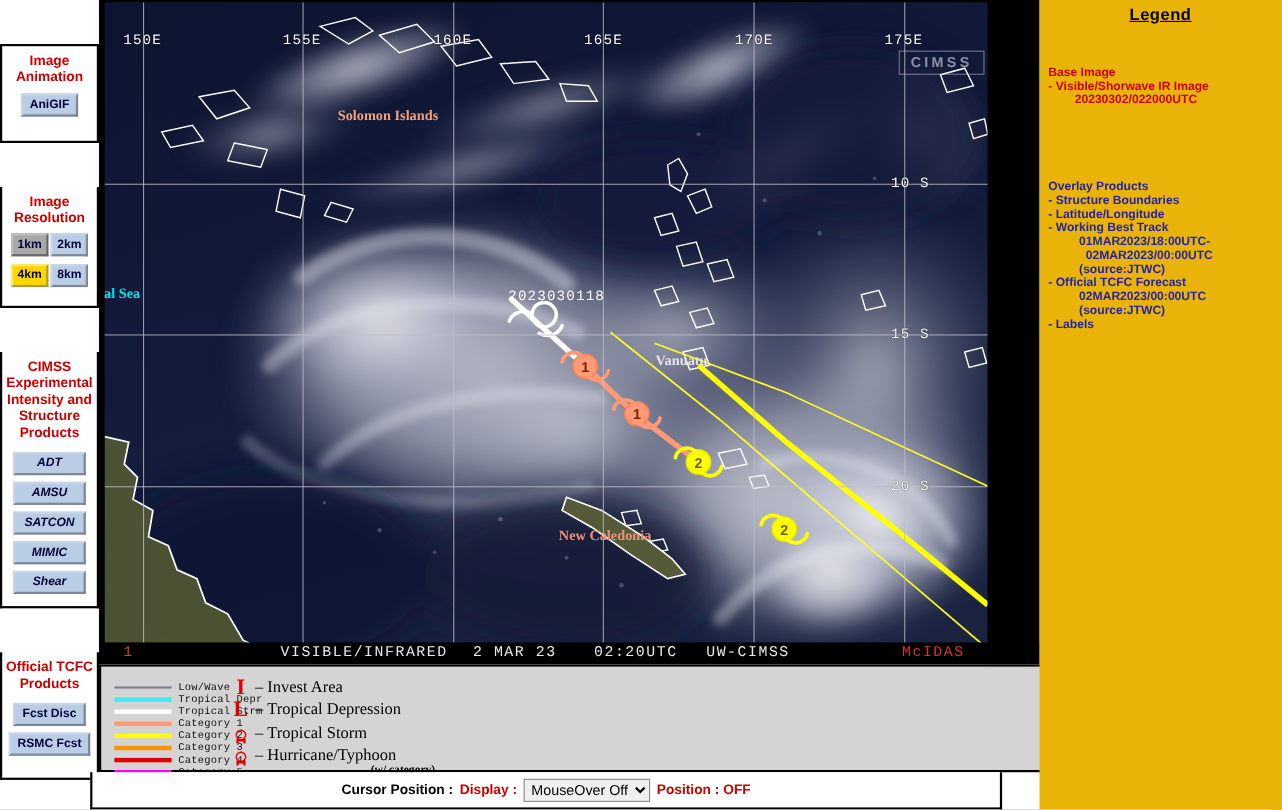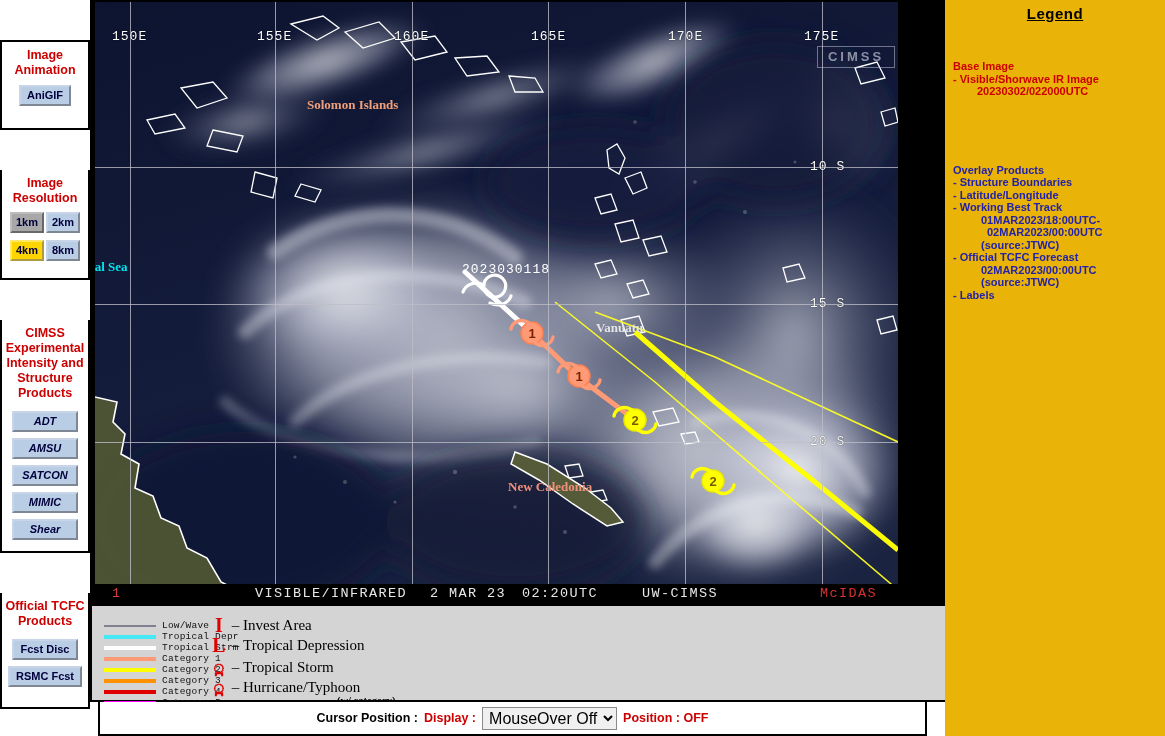--- a/index.html
+++ b/index.html
@@ -86,29 +86,29 @@
     font-size:20px;display:inline-block;width:18px;text-align:center;vertical-align:middle;
   }
   .symtext{
     font-family:"Liberation Serif", serif;font-size:15px;color:#000;
     vertical-align:middle;
   }
   .wcat{font-family:"Liberation Serif", serif;font-size:10.5px;font-weight:bold;color:#000;}
 
   
   .cursorbar{
-    position:absolute;left:98px;top:702px;width:829px;height:34px;
+    position:absolute;left:82px;top:702px;width:829px;height:34px;
     background:#fff;border:2px solid #000;border-top:none;box-sizing:border-box;
     display:flex;align-items:center;justify-content:center;gap:6px;
     font-size:12.5px;font-weight:bold;
   }
   .cb-black{color:#000;}
   .cb-red{color:#cc0000;}
   select.mouseover{
-    font-family:"Liberation Sans", sans-serif;font-size:16px;
+    font-family:"Liberation Sans", sans-serif;font-size:13px;
     padding:1px 2px;border:1px solid #8a8a8a;background:#f0f0f0;
   }
 
   
   .legendpanel{
     position:absolute;left:945px;top:0;width:220px;height:736px;background:#eab308;
   }
   .legend-title{
     text-align:center;font-weight:bold;font-size:15px;color:#000;
     text-decoration:underline;padding-top:5px;letter-spacing:0.5px;
@@ -375,21 +375,21 @@
                   border:1px solid rgba(190,190,210,.55);color:rgba(215,218,230,.62);
                   font-family:'Liberation Sans',sans-serif;font-weight:bold;font-size:13px;letter-spacing:3px;">CIMSS</div>
     </div>
 
     <div class="rightblack"></div>
 
     <div class="botbar">
       <span style="left:22px;color:#d04040;">1</span>
       <span style="left:165px;">VISIBLE/INFRARED</span>
       <span style="left:340px;">2 MAR 23</span>
-      <span style="left:432px;text-align:right;">02:20UTC</span>
+      <span style="left:450px;text-align:right;">02:20UTC</span>
       <span style="left:552px;">UW-CIMSS</span>
       <span style="left:730px;color:#d83030;">McIDAS</span>
     </div>
   </div>
 
   <div class="tracklegend">
 
     <div class="legrow" style="left:12px;top:10px;">
       <span class="swatch" style="background:#808090;height:2px;"></span><span class="legtext">Low/Wave</span>
     </div>

